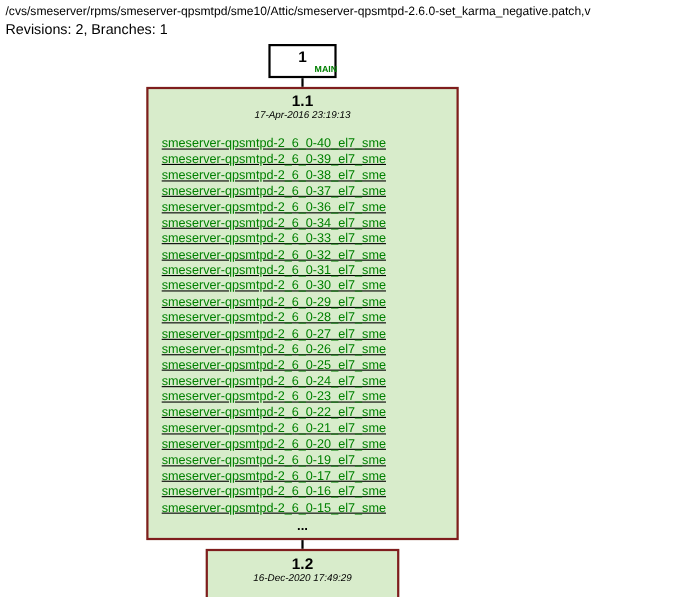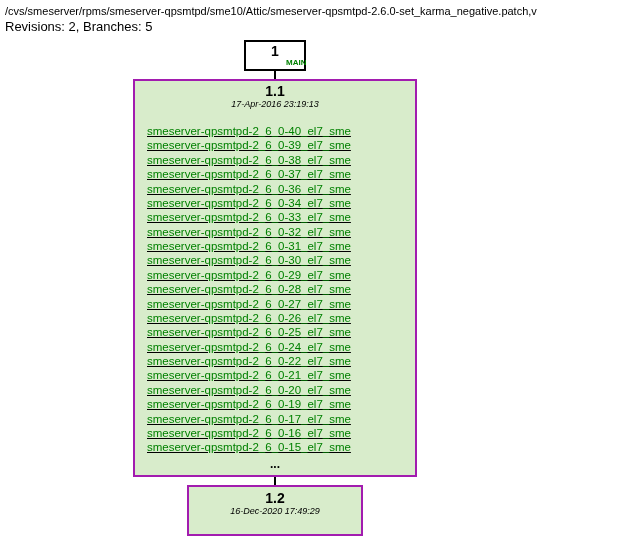--- a/index.html
+++ b/index.html
@@ -47,21 +47,21 @@
       line-height: 1;
       padding-left: 40px;
     }
     .connector {
       width: 2px;
       height: 8px;
       background: #000;
       margin: 0 auto;
     }
     .revision-box {
-      border: 2px solid #a21caf;
+      border: 2px solid #7f1d1d;
       background: #d8eccb;
       padding: 2px 10px 4px 10px;
       margin: 0 auto;
       text-align: center;
       max-width: 260px;
     }
     .revision-box.small {
       width: 160px;
       padding: 3px 6px;
     }
@@ -92,21 +92,21 @@
       font-size: 12px;
       margin-top: 2px;
       color: #000;
     }
   </style>
 </head>
 <body>
 
 <div class="container">
   <div class="path-line">/cvs/smeserver/rpms/smeserver-qpsmtpd/sme10/Attic/smeserver-qpsmtpd-2.6.0-set_karma_negative.patch,v</div>
-  <div class="revisions-line">Revisions: 2, Branches: 5</div>
+  <div class="revisions-line">Revisions: 2, Branches: 1</div>
 
   <div class="diagram">
 
     <div class="branch-box">
       <div class="branch-num">1</div>
       <div class="branch-label">MAIN</div>
     </div>
 
     <div class="connector"></div>
 
@@ -123,20 +123,21 @@
         <div class="tag-item">smeserver-qpsmtpd-2_6_0-33_el7_sme</div>
         <div class="tag-item">smeserver-qpsmtpd-2_6_0-32_el7_sme</div>
         <div class="tag-item">smeserver-qpsmtpd-2_6_0-31_el7_sme</div>
         <div class="tag-item">smeserver-qpsmtpd-2_6_0-30_el7_sme</div>
         <div class="tag-item">smeserver-qpsmtpd-2_6_0-29_el7_sme</div>
         <div class="tag-item">smeserver-qpsmtpd-2_6_0-28_el7_sme</div>
         <div class="tag-item">smeserver-qpsmtpd-2_6_0-27_el7_sme</div>
         <div class="tag-item">smeserver-qpsmtpd-2_6_0-26_el7_sme</div>
         <div class="tag-item">smeserver-qpsmtpd-2_6_0-25_el7_sme</div>
         <div class="tag-item">smeserver-qpsmtpd-2_6_0-24_el7_sme</div>
+        <div class="tag-item">smeserver-qpsmtpd-2_6_0-23_el7_sme</div>
         <div class="tag-item">smeserver-qpsmtpd-2_6_0-22_el7_sme</div>
         <div class="tag-item">smeserver-qpsmtpd-2_6_0-21_el7_sme</div>
         <div class="tag-item">smeserver-qpsmtpd-2_6_0-20_el7_sme</div>
         <div class="tag-item">smeserver-qpsmtpd-2_6_0-19_el7_sme</div>
         <div class="tag-item">smeserver-qpsmtpd-2_6_0-17_el7_sme</div>
         <div class="tag-item">smeserver-qpsmtpd-2_6_0-16_el7_sme</div>
         <div class="tag-item">smeserver-qpsmtpd-2_6_0-15_el7_sme</div>
       </div>
       <div class="ellipsis">...</div>
     </div>

